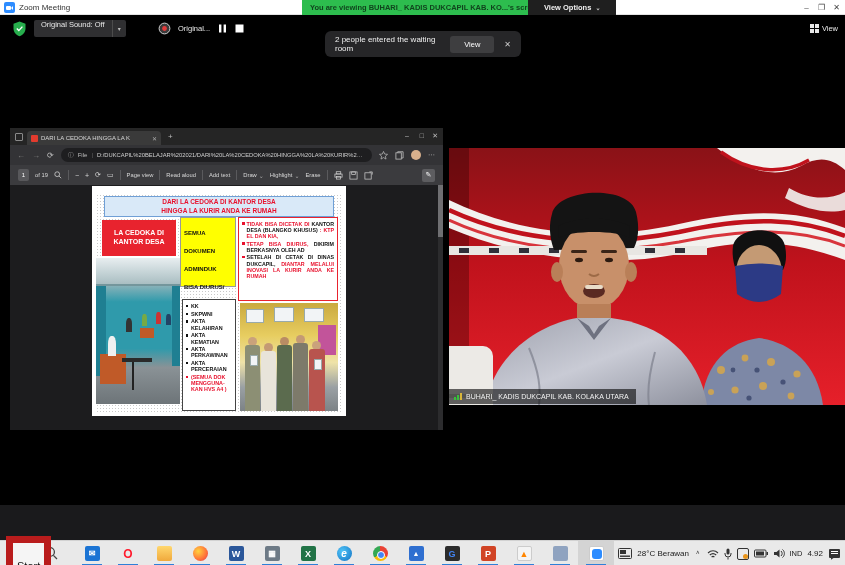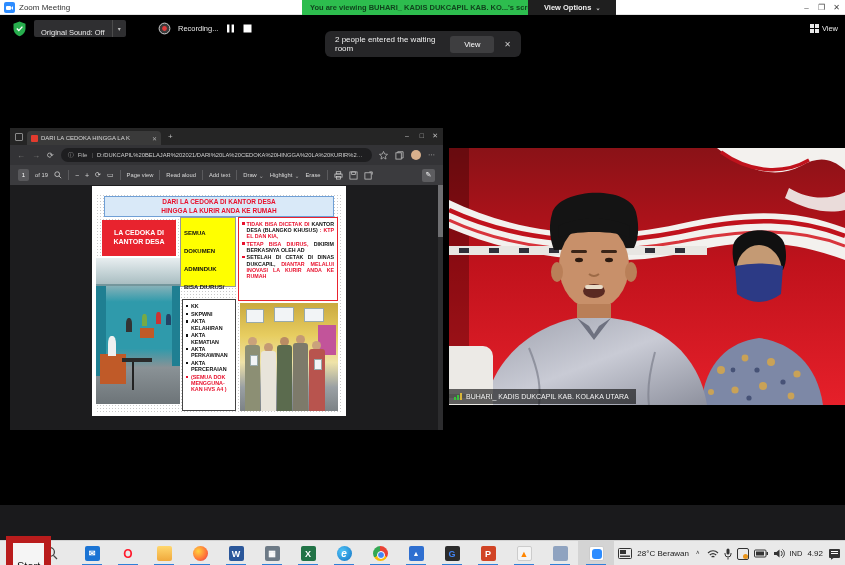--- a/index.html
+++ b/index.html
@@ -16,21 +16,21 @@
   .win-title { left:19px; top:3px; font-size:8px; color:#333; }
   .banner { left:302px; top:0; height:15px; background:#2dbd4e; display:flex; align-items:center; padding:0 8px; }
   .banner span { font-size:7.5px; font-weight:bold; color:#10441d; }
   .view-options { left:528px; top:0; height:15px; background:#1f1f1f; display:flex; align-items:center; padding:0 16px; cursor:pointer; }
   .view-options span { font-size:7.5px; font-weight:bold; color:#f0f0f0; }
   .view-options .caret { margin-left:4px; font-size:6px; color:#ccc; }
   .tb-btn { top:1px; width:13px; height:13px; display:flex; align-items:center; justify-content:center; font-size:8px; color:#444; }
 
   
   .shield-green { left:12px; top:21px; }
-  .sound-btn { left:34px; top:20px; height:17px; background:#2f2f31; border-radius:2px; display:flex; align-items:flex-end; }
+  .sound-btn { left:34px; top:20px; height:17px; background:#2f2f31; border-radius:2px; display:flex; align-items:flex-start; }
   .sound-btn .lbl { font-size:7.5px; color:#e8e8e8; padding:0 7px; }
   .sound-btn .dd { border-left:1px solid #4c4c4c; padding:0 5px; font-size:6px; color:#bbb; height:100%; display:flex; align-items:center; }
   .rec-wrap { left:158px; top:20px; height:17px; display:flex; align-items:center; gap:7px; }
   .rec-wrap .lbl { font-size:7.5px; color:#e8e8e8; }
   .view-top { top:21px; right:7px; height:14px; display:flex; align-items:center; gap:3px; color:#e8e8e8; }
   .view-top .lbl { font-size:7.5px; }
 
   
   .notif { left:325px; top:31px; width:196px; height:26px; background:#262628; border-radius:6px; display:flex; align-items:center; padding:0 10px; box-shadow:0 1px 4px rgba(0,0,0,.6); }
   .notif .msg { font-size:8px; color:#f0f0f0; flex:1; }
@@ -176,21 +176,21 @@
   </div>
   <div class="abs sound-btn">
     <span class="lbl">Original Sound: Off</span>
     <span class="dd">▾</span>
   </div>
   <div class="abs rec-wrap">
     <svg width="13" height="13" viewBox="0 0 13 13">
         <circle cx="6.5" cy="6.5" r="5.4" fill="#3a3a3a" stroke="#d0d0d0" stroke-width="1"></circle>
         <circle cx="6.5" cy="6.5" r="2.4" fill="#e23b3b"></circle>
       </svg>
-    <span class="lbl">Recording...</span>
+    <span class="lbl">Original...</span>
     <svg width="11" height="11" viewBox="0 0 11 11">
         <rect x="2" y="1.5" width="2.4" height="8" fill="#fff"></rect>
         <rect x="6.6" y="1.5" width="2.4" height="8" fill="#fff"></rect>
       </svg>
     <svg width="9" height="9" viewBox="0 0 9 9">
         <rect x="0.5" y="0.5" width="8" height="8" fill="#fff"></rect>
       </svg>
   </div>
   <div class="abs view-top">
     <svg width="9" height="9" viewBox="0 0 9 9">

